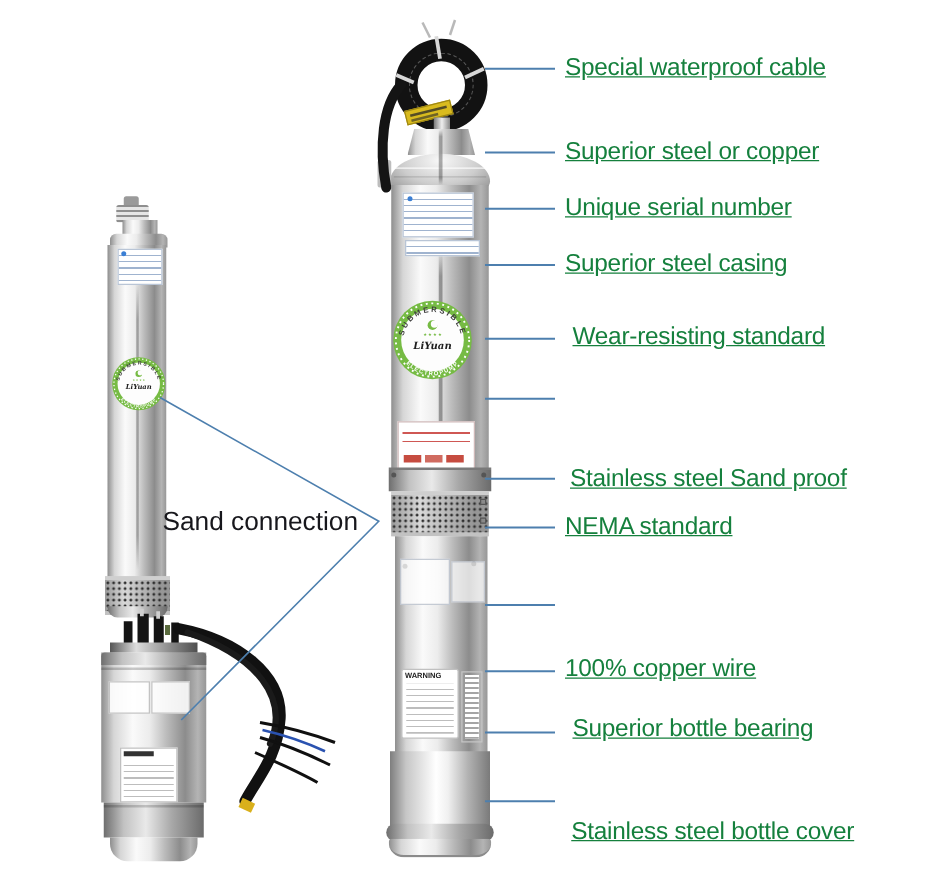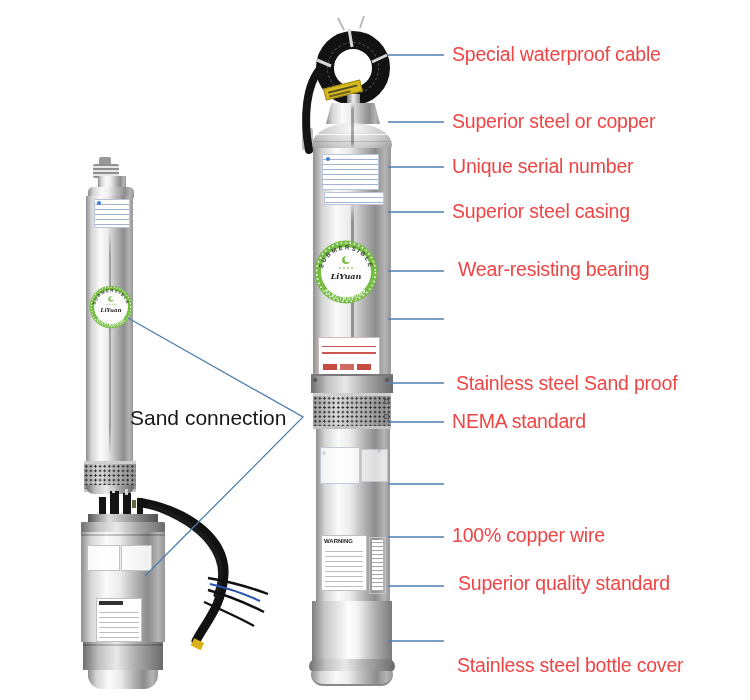--- a/index.html
+++ b/index.html
@@ -15,21 +15,21 @@
         linear-gradient(90deg,rgba(110,110,110,.55),rgba(255,255,255,.18) 30%,rgba(55,55,55,.38) 85%);
         background-size:4.6px 4.6px,100% 100%;
         border-top:3px solid #cfcfcf;border-bottom:3px solid #c2c2c2;}
   .sticker{background:#fff;border:1px solid #b9c5d6;}
   .lines-blue{background-image:repeating-linear-gradient(180deg,transparent 0 4px,#9fb3cf 4px 5px);}
   .lines-gray{background-image:repeating-linear-gradient(180deg,transparent 0 4px,#bdbdbd 4px 5px);}
   .lines-red{background-image:repeating-linear-gradient(180deg,transparent 0 5px,rgba(195,45,40,.8) 5px 6.5px);}
   .streak{background:linear-gradient(180deg,rgba(20,20,20,0),rgba(25,25,25,.7) 12%,rgba(25,25,25,.7) 88%,rgba(20,20,20,0));}
   
   .flabel{position:absolute;left:452px;font:400 19.5px/26px "Liberation Sans",sans-serif;
-          color:#ef4444;letter-spacing:-0.2px;white-space:nowrap;}
+          color:#15803d;letter-spacing:-0.2px;white-space:nowrap;text-decoration:underline;}
   .flabel.wrap{white-space:normal;width:272px;line-height:30px;}
   .easy{position:absolute;left:130px;top:404px;font:400 21px/28px "Liberation Sans",sans-serif;color:#17171c;}
   .overlay{position:absolute;left:0;top:0;z-index:5;}
   .txt{z-index:10;}
   .warn-title{font:700 6px/7px "Liberation Sans",sans-serif;color:#222;padding:2px 0 1px 2px;}
   .warn-lines{position:absolute;left:3px;right:3px;top:11px;bottom:3px;}
 </style>
 </head>
 <body>
 
@@ -182,21 +182,21 @@
     <line x1="388" y1="484" x2="444" y2="484" stroke-width="1.5" stroke="#4d7fae"></line>
     <line x1="388" y1="537" x2="444" y2="537" stroke-width="1.5" stroke="#4d7fae"></line>
     <line x1="388" y1="586" x2="444" y2="586" stroke-width="1.5" stroke="#4d7fae"></line>
     <line x1="388" y1="641" x2="444" y2="641" stroke-width="1.5" stroke="#4d7fae"></line>
   </svg>
 
   <div class="flabel txt" style="top:41px">Special waterproof cable</div>
   <div class="flabel txt" style="top:108px">Superior steel or copper</div>
   <div class="flabel txt" style="top:153px">Unique serial number</div>
   <div class="flabel txt" style="top:198px">Superior steel casing</div>
-  <div class="flabel txt" style="top:256px;left:458px">Wear-resisting bearing</div>
+  <div class="flabel txt" style="top:256px;left:458px">Wear-resisting standard</div>
   <div class="flabel txt" style="top:370px;left:456px">Stainless steel Sand proof</div>
   <div class="flabel txt" style="top:408px">NEMA standard</div>
   <div class="flabel txt" style="top:522px">100% copper wire</div>
-  <div class="flabel txt" style="top:570px;left:458px">Superior quality standard</div>
+  <div class="flabel txt" style="top:570px;left:458px">Superior bottle bearing</div>
   <div class="flabel txt" style="top:652px;left:457px">Stainless steel bottle cover</div>
   <div class="easy txt">Sand connection</div>
 
 </div>
 
 </body></html>

